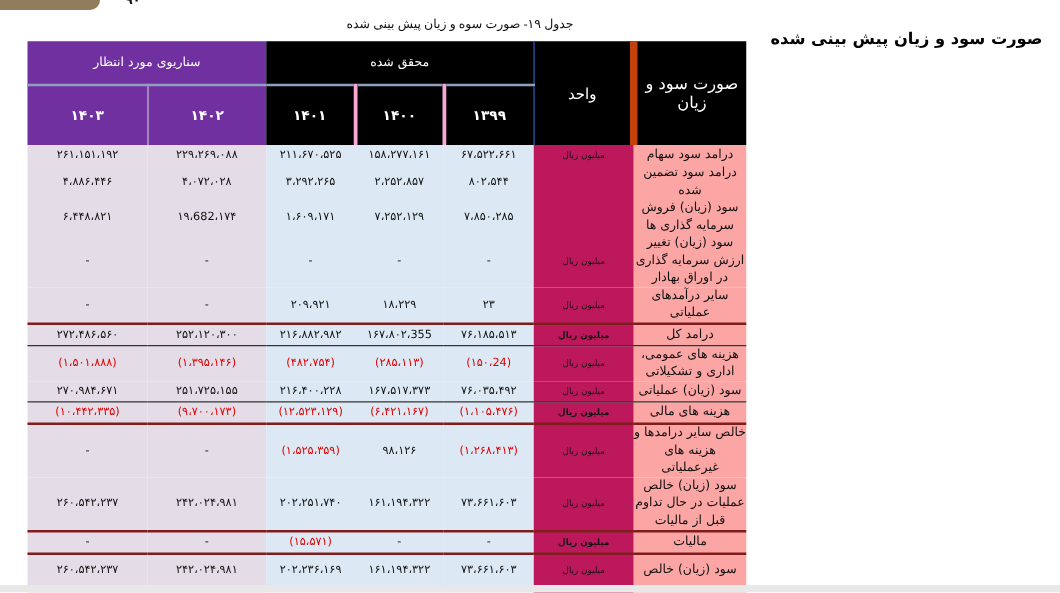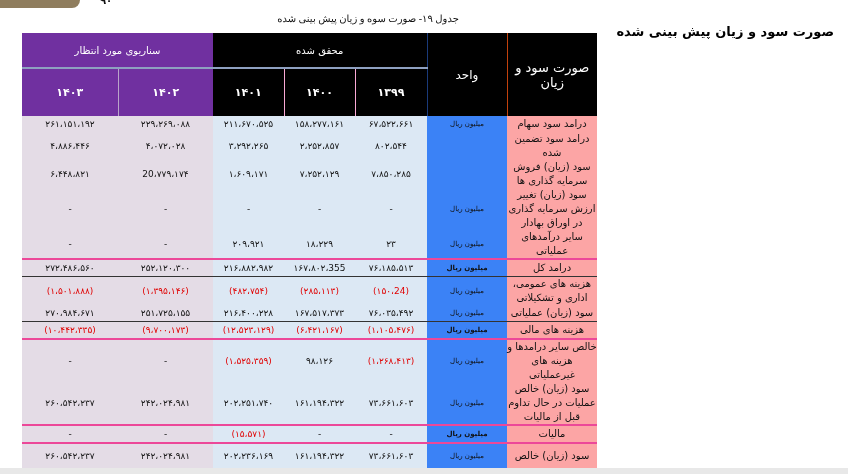--- a/index.html
+++ b/index.html
@@ -24,35 +24,35 @@
     }
     table.pl {
       position:absolute; left:22px; top:33px; border-collapse:collapse;
       table-layout:fixed; width:575px; font-size:9px;
     }
     table.pl td, table.pl th { padding:0; text-align:center; vertical-align:middle; }
     .h-purple { background:#7030a0; color:#fff; }
     .h-navy { background:#000000; color:#fff; }
     th.grp { height:34px; font-weight:normal; font-size:10px; border-bottom:2px solid #8ea0c0; }
     th.year { height:47px; font-size:11px; font-weight:bold; }
-    th.bigh { font-size:13px; font-weight:normal; border-left:1px solid #c2410c; }
+    th.bigh { font-size:13px; font-weight:normal; border-left:6px solid #c2410c; }
     th.unith { font-size:12px; font-weight:normal; border-left:1px solid #1a3a7a; }
     th.year + th.year { }
     .sep-v { border-left:1px solid #b9a4c9; }
-    .sep-vn { border-left:1px solid #f9a8d4; }
+    .sep-vn { border-left:3px solid #f9a8d4; }
     td.cp { background:#e4dce6; }
     td.cb { background:#dce8f4; }
-    td.unit { background:#3b82f6; font-size:7px; direction:rtl; }
+    td.unit { background:#be185d; font-size:7px; direction:rtl; }
     td.unit.b { font-weight:bold; }
     td.label { background:#fca5a5; font-size:10px; direction:rtl; line-height:14px; }
     td.neg { color:#e00000; }
     tr.r td { height:16px; }
     tr.r-tall td { height:24px;margin-top:32px; }
     tr.r-tall2 td { height:40px; }
-    tr.bt td { border-top:2px solid #ec4899; }
+    tr.bt td { border-top:2px solid #7f1d1d; }
     tr.bt1 td { border-top:1.5px solid #333; }
     .footer-bar {
       position:absolute; left:0; bottom:0; width:848px; height:6px; background:#e8e8e8;
     }
   </style>
 </head>
 <body>
 
 <div class="corner-tab"></div>
 <div class="page-number">۹۰</div>
@@ -101,21 +101,21 @@
       <td class="cp">۴،۰۷۲،۰۲۸</td>
       <td class="cb">۳،۲۹۲،۲۶۵</td>
       <td class="cb">۲،۲۵۲،۸۵۷</td>
       <td class="cb">۸۰۲،۵۴۴</td>
       <td class="unit"></td>
       <td class="label">درامد سود تضمین شده</td>
     </tr>
 
     <tr class="r">
       <td class="cp">۶،۴۴۸،۸۲۱</td>
-      <td class="cp">20،۷۷۹،۱۷۴</td>
+      <td class="cp">۱۹،682،۱۷۴</td>
       <td class="cb">۱،۶۰۹،۱۷۱</td>
       <td class="cb">۷،۲۵۲،۱۲۹</td>
       <td class="cb">۷،۸۵۰،۲۸۵</td>
       <td class="unit"></td>
       <td class="label">سود (زیان) فروش سرمایه گذاری ها</td>
     </tr>
 
     <tr class="r-tall">
       <td class="cp">-</td>
       <td class="cp">-</td>

